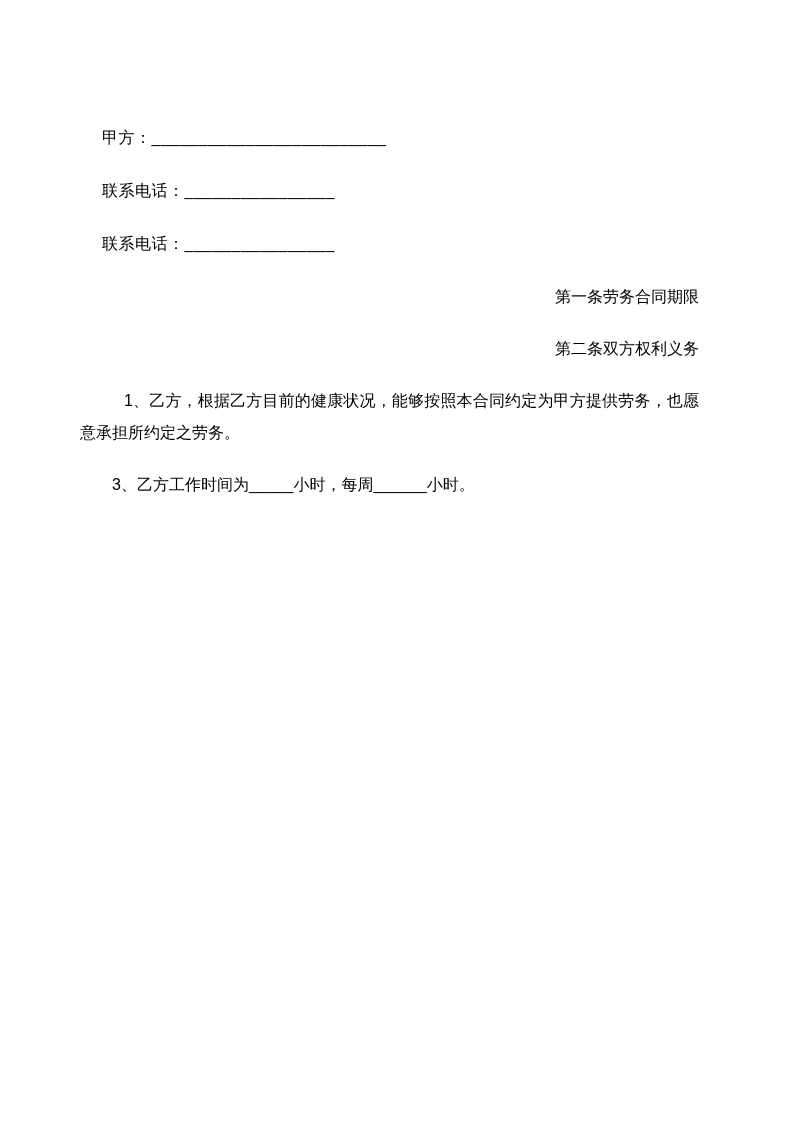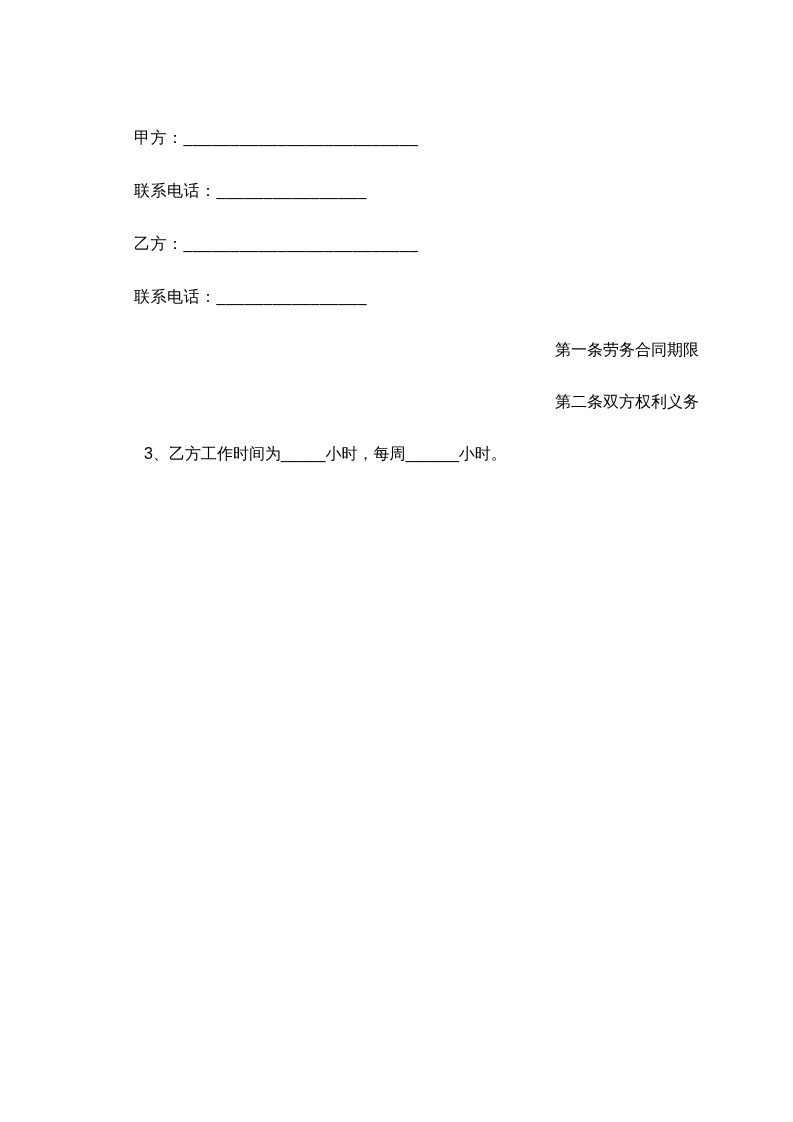--- a/index.html
+++ b/index.html
@@ -7,21 +7,21 @@
     padding: 0;
     background: #ffffff;
   }
   .page {
     position: relative;
     box-sizing: border-box;
     width: 793px;
     min-height: 1122px;
     margin: 0 auto;
     background: #ffffff;
-    padding: 122px 94px 60px 112px;
+    padding: 122px 94px 60px 80px;
     font-family: "Liberation Sans", "DejaVu Sans", sans-serif;
     font-size: 16px;
     color: #000000;
   }
   .page p {
     margin: 0 0 20px 0;
     line-height: 32px;
     text-align: justify;
     text-indent: 2em;
     word-break: break-all;
@@ -42,22 +42,22 @@
     text-indent: 2.2em;
   }
 </style>
 </head>
 <body>
 
 <div class="page">
 
   <p class="field">甲方：_________________________</p>
   <p class="field">联系电话：________________</p>
-  <p class="field">乙方：_________________________</p>
   <p class="field">联系电话：________________</p>
 
 
   <p class="heading">第一条劳务合同期限</p>
 
   <p class="heading">第二条双方权利义务</p>
+  <p class="item-deep">1、乙方，根据乙方目前的健康状况，能够按照本合同约定为甲方提供劳务，也愿意承担所约定之劳务。</p>
   <p>3、乙方工作时间为_____小时，每周______小时。</p>
 
 </div>
 
 </body></html>

